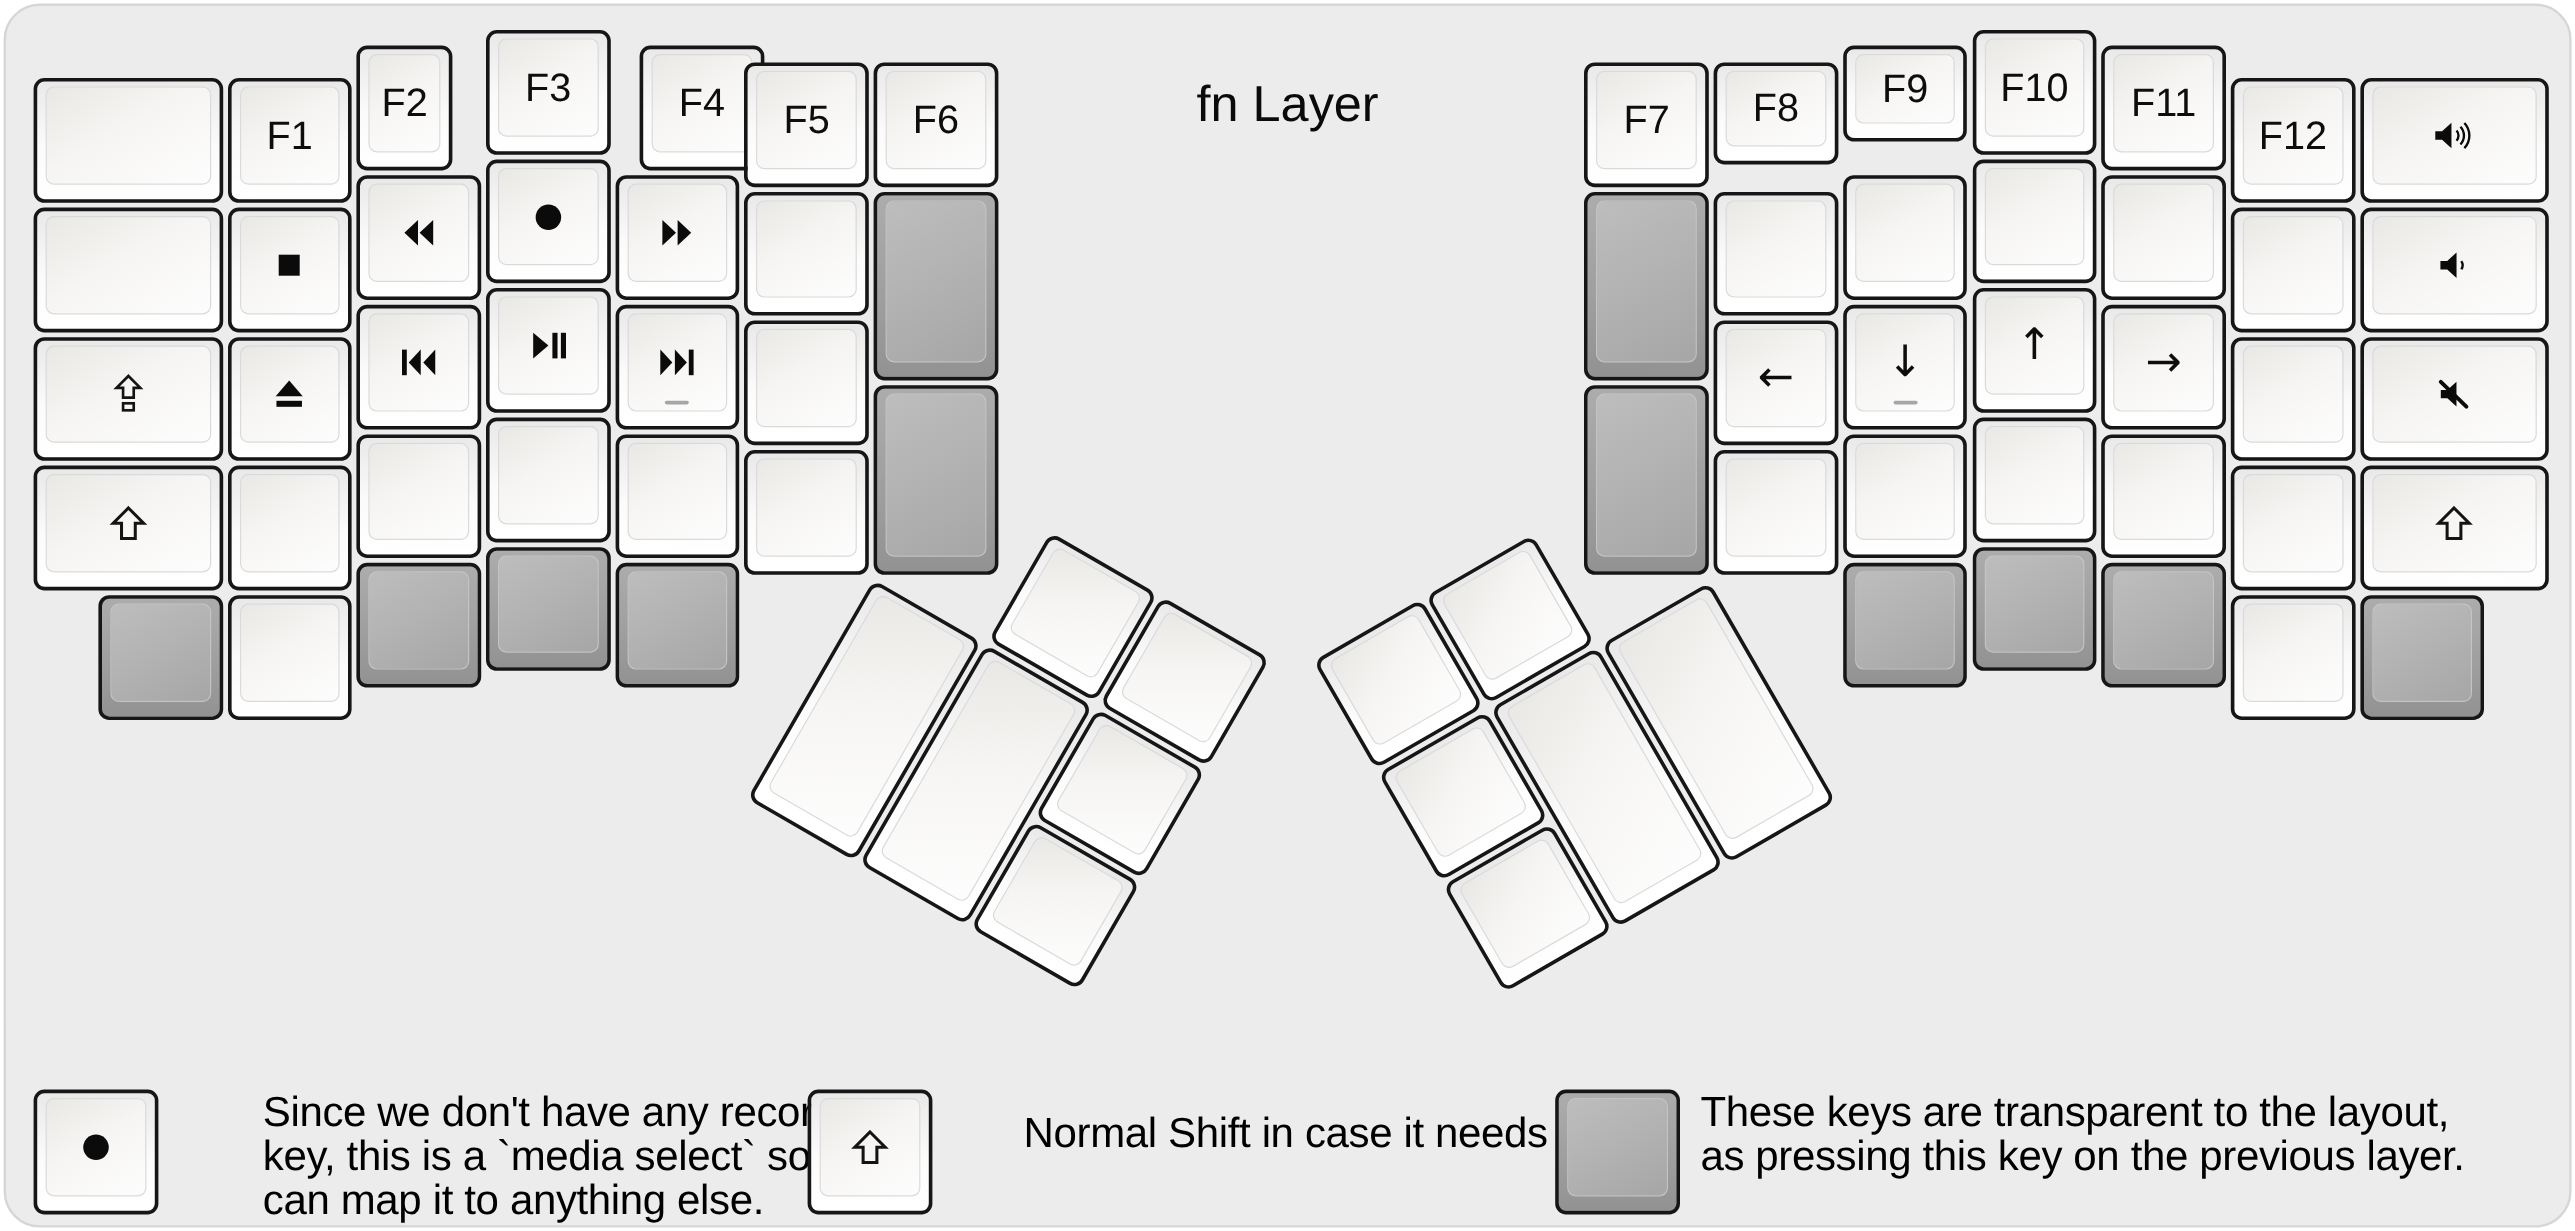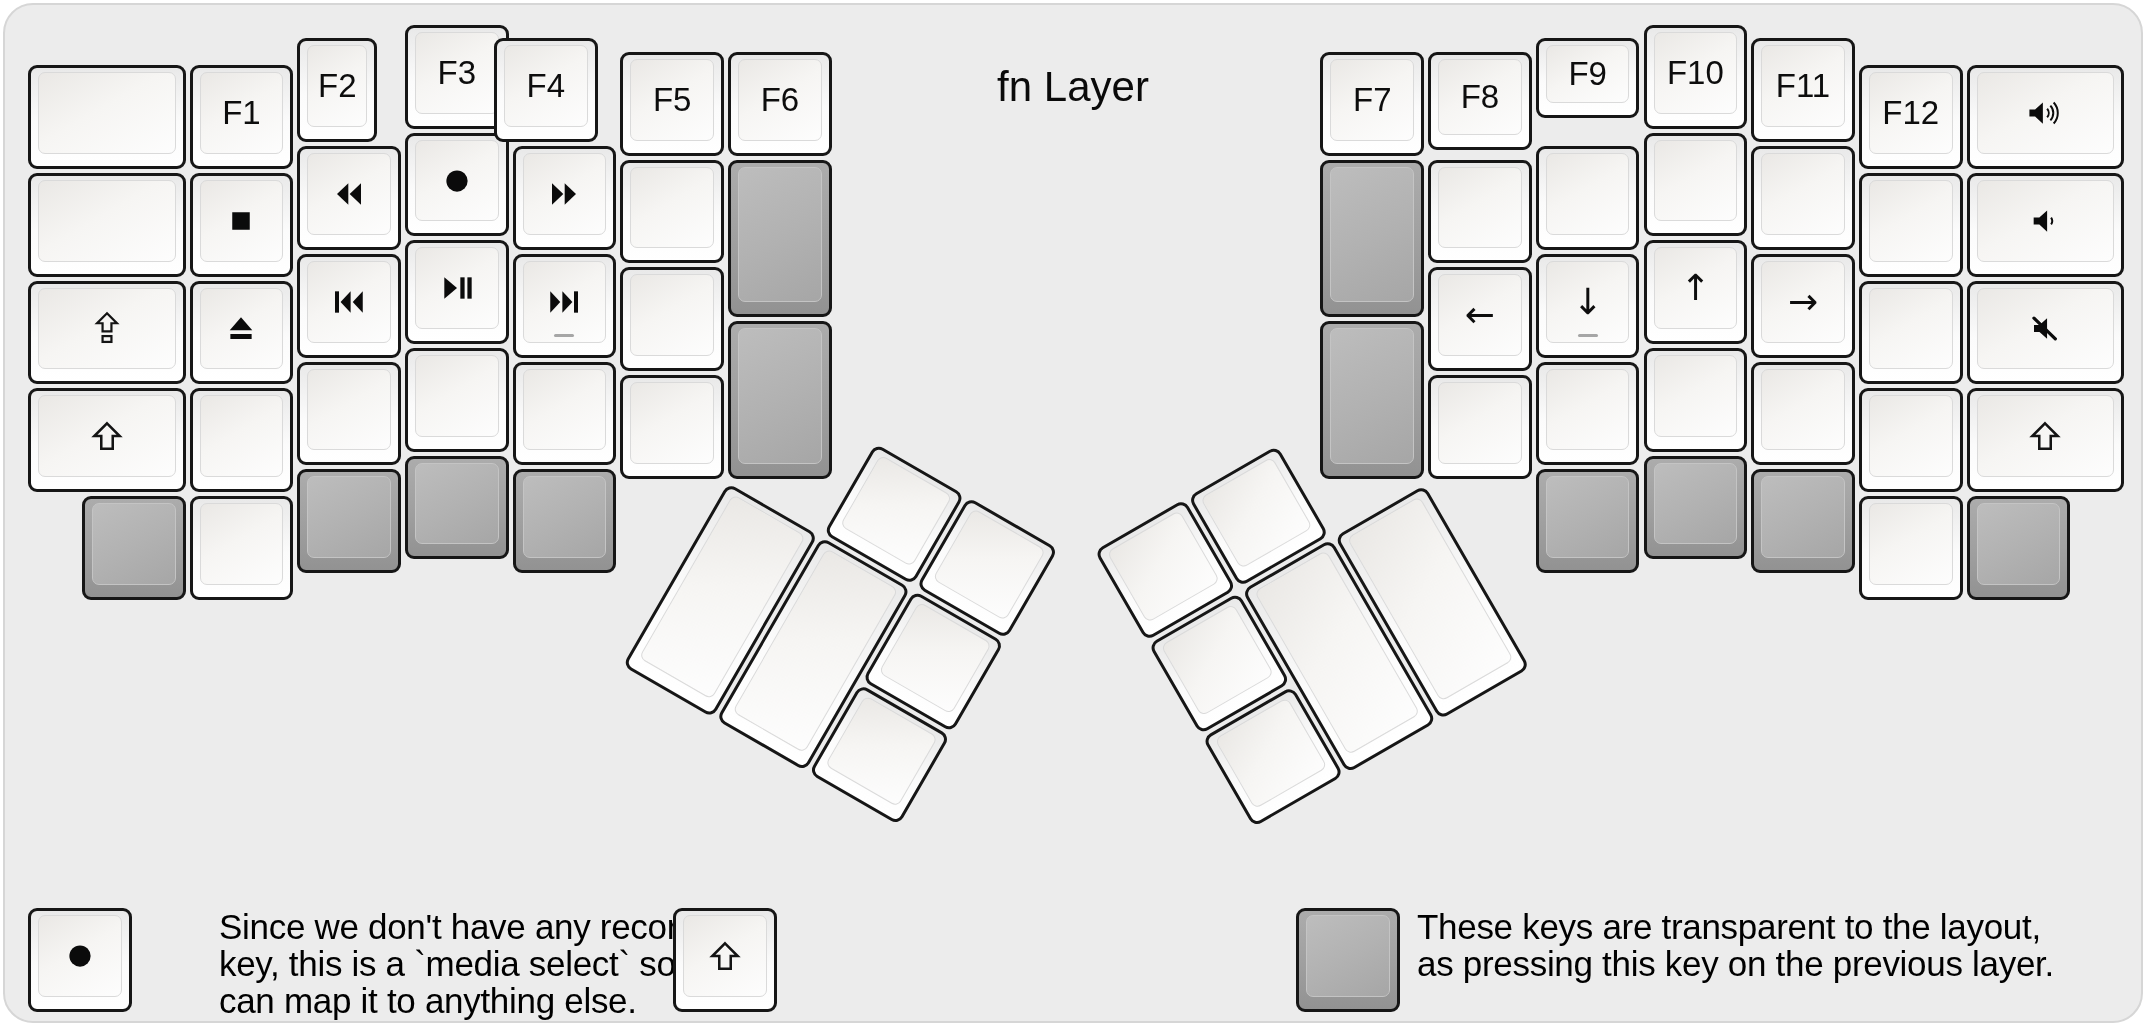--- a/index.html
+++ b/index.html
@@ -121,21 +121,21 @@
           <svg viewBox="0 0 24 24" width="32" height="32" class="icon">
             <path d="M2.5 4 L12 12 L2.5 20 Z"></path>
             <rect x="14.5" y="4" width="3.2" height="16"></rect>
             <rect x="19.8" y="4" width="3.2" height="16"></rect>
           </svg>
         </div>
       </div>
       <div class="key w" style="width: 103.7px; height: 103.7px; left: 399.95px; top: 343.1px;">
         <div class="keytop"></div>
       </div>
-      <div class="key w" style="width: 103.7px; height: 103.7px; left: 489px; top: 33.4625px;">
+      <div class="key w" style="width: 103.7px; height: 103.7px; left: 528px; top: 33.4625px;">
         <div class="keytop">
           <span class="klabel">F4</span>
         </div>
       </div>
       <div class="key w" style="width: 103.7px; height: 103.7px; left: 507.65px; top: 141.162px;">
         <div class="keytop">
           <svg viewBox="0 0 24 24" width="32" height="32" class="icon">
             <path d="M3 4 L11.5 12 L3 20 Z"></path>
             <path d="M12.5 4 L21 12 L12.5 20 Z"></path>
           </svg>
@@ -198,21 +198,21 @@
         <div class="keytop">
           <span class="klabel">F7</span>
         </div>
       </div>
       <div class="key g" style="width: 103.7px; height: 157.55px; left: 1315.4px; top: 154.625px;">
         <div class="keytop"></div>
       </div>
       <div class="key g" style="width: 103.7px; height: 157.55px; left: 1315.4px; top: 316.175px;">
         <div class="keytop"></div>
       </div>
-      <div class="key w" style="width: 103.7px; height: 98px; left: 1423.1px; top: 46.925px;">
+      <div class="key w" style="width: 103.7px; height: 85px; left: 1423.1px; top: 46.925px;">
         <div class="keytop">
           <span class="klabel">F8</span>
         </div>
       </div>
       <div class="key w" style="width: 103.7px; height: 103.7px; left: 1423.1px; top: 154.625px;">
         <div class="keytop"></div>
       </div>
       <div class="key w" style="width: 103.7px; height: 103.7px; left: 1423.1px; top: 262.325px;">
         <div class="keytop">
           <span class="karrow">←</span>
@@ -387,20 +387,21 @@
         <div>can map it to anything else.</div>
       </div>
       <div class="key w" style="width: 103.7px; height: 103.7px; left: 668px; top: 903px;">
         <div class="keytop">
           <svg viewBox="0 0 24 24" width="32" height="32" class="icon">
             <path class="o" d="M12 2.5 L21.5 12 H16.3 V21.5 H7.7 V12 H2.5 Z"></path>
           </svg>
         </div>
       </div>
       <div class="legend-text" style="left: 848px; top: 921px;">
+        <div>Normal Shift in case it needs</div>
       </div>
       <div class="key g" style="width: 103.7px; height: 103.7px; left: 1291px; top: 903px;">
         <div class="keytop"></div>
       </div>
       <div class="legend-text" style="left: 1412px; top: 902.5px;">
         <div>These keys are transparent to the layout,</div>
         <div>as pressing this key on the previous layer.</div>
       </div>
     </div>
 </div>

